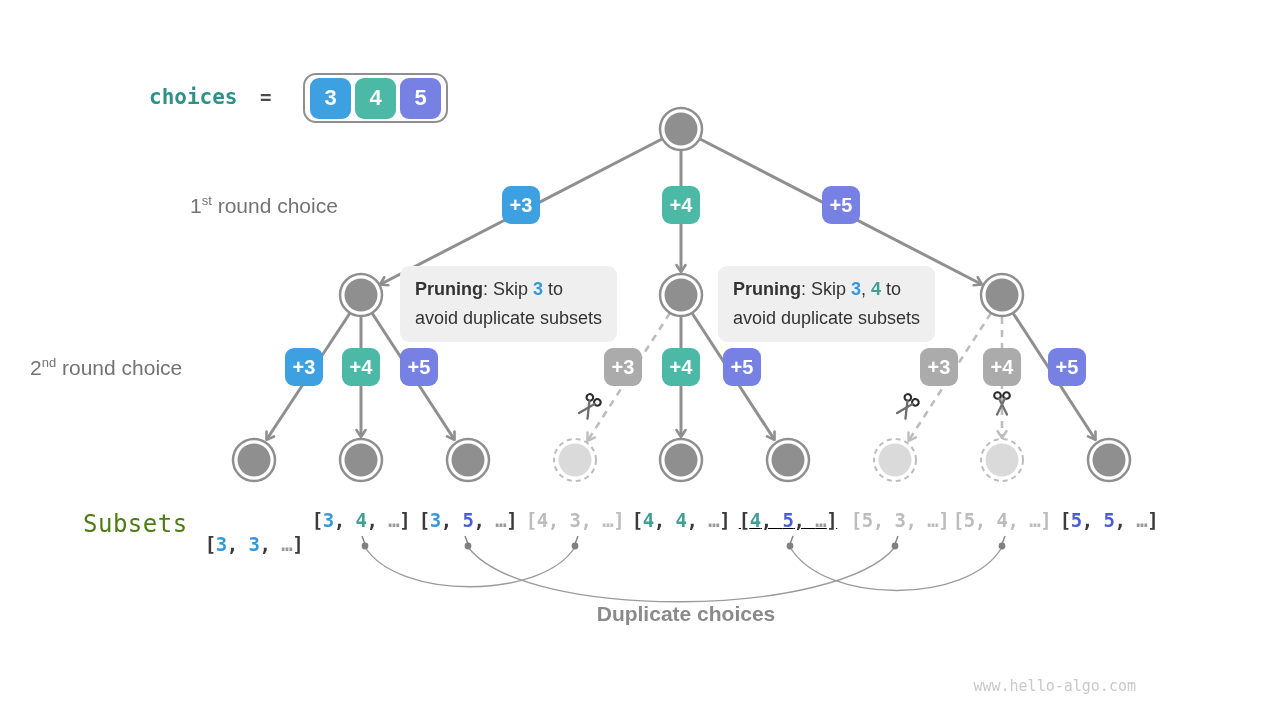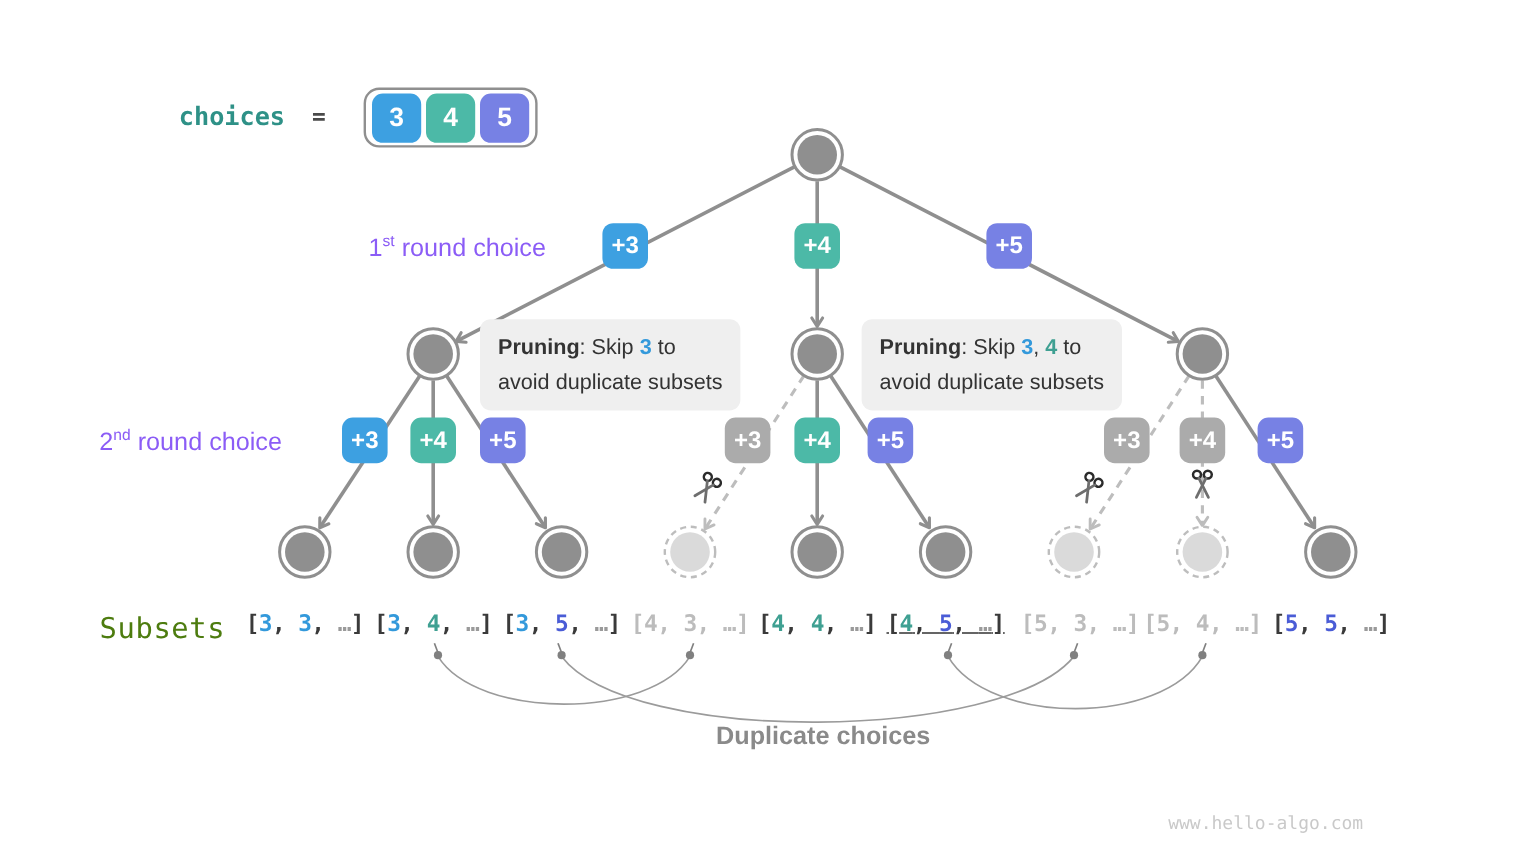--- a/index.html
+++ b/index.html
@@ -11,21 +11,21 @@
   .abs{position:absolute;}
   
   .choices-label{left:149px;top:85px;font-family:"DejaVu Sans Mono",monospace;font-weight:bold;font-size:21px;color:#2E9187;}
   .choices-eq{left:260px;top:86px;font-family:"DejaVu Sans Mono",monospace;font-weight:bold;font-size:19px;color:#4a4a4a;}
   .choices-box{left:303px;top:73px;width:145px;height:50px;border:2.5px solid #8F8F8F;border-radius:13px;
     box-sizing:border-box;display:flex;align-items:center;justify-content:center;gap:4px;background:#fff;}
   .chip{width:41px;height:41px;border-radius:9px;display:flex;align-items:center;justify-content:center;
     color:#fff;font-weight:bold;font-size:22px;}
   .c-blue{background:#3DA0E1;} .c-teal{background:#4CB9A7;} .c-purple{background:#7781E4;} .c-gray{background:#ABABAB;}
   
-  .round-label{font-size:21px;color:#8b5cf6;text-align:right;white-space:nowrap;}
+  .round-label{font-size:21px;color:#737373;text-align:left;white-space:nowrap;}
   .round-label sup{font-size:13px;}
   .r1{left:190px;top:193px;width:265px;}
   .r2{left:30px;top:355px;width:205px;}
   
   .badge{width:38px;height:38px;border-radius:9px;display:flex;align-items:center;justify-content:center;
     color:#fff;font-weight:bold;font-size:20px;transform:translate(-50%,-50%);}
   
   .note{background:#EFEFEF;border-radius:9px;padding:9px 15px;font-size:18px;line-height:29px;color:#333;white-space:nowrap;}
   .note b{font-weight:bold;}
   .note .n-blue{color:#3399DB;font-weight:bold;}
@@ -177,21 +177,21 @@
     <div><b>Pruning</b><span>: </span><span>Skip </span><span class="n-blue">3</span><span> to</span></div>
     <div>avoid duplicate subsets</div>
   </div>
   <div class="abs note note-r">
     <div><b>Pruning</b><span>: </span><span>Skip </span><span class="n-blue">3</span><span>, </span><span class="n-teal">4</span><span> to</span></div>
     <div>avoid duplicate subsets</div>
   </div>
 
   <span class="abs subsets-heading">Subsets</span>
 
-  <div class="abs subset" style="left:254px;">
+  <div class="abs subset" style="left:254px;margin-top:24px;">
     <span class="tk">[</span><span class="d-blue">3</span><span class="tk">, </span><span class="d-blue">3</span><span class="tk">, </span><span class="ell">…</span><span class="tk">]</span>
   </div>
   <div class="abs subset" style="left:361px;">
     <span class="tk">[</span><span class="d-blue">3</span><span class="tk">, </span><span class="d-teal">4</span><span class="tk">, </span><span class="ell">…</span><span class="tk">]</span>
   </div>
   <div class="abs subset" style="left:468px;">
     <span class="tk">[</span><span class="d-blue">3</span><span class="tk">, </span><span class="d-indigo">5</span><span class="tk">, </span><span class="ell">…</span><span class="tk">]</span>
   </div>
   <div class="abs subset muted" style="left:575px;text-align:right;">
     <span class="tk">[</span><span>4</span><span class="tk">, </span><span>3</span><span class="tk">, </span><span class="ell">…</span><span class="tk">]</span>

